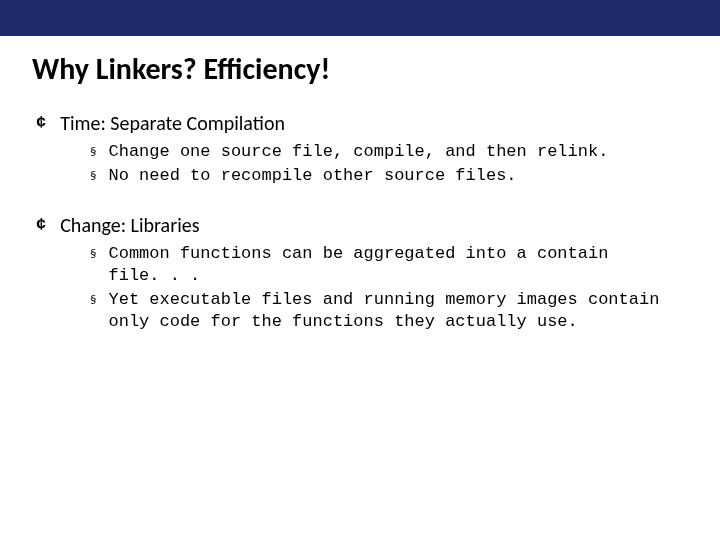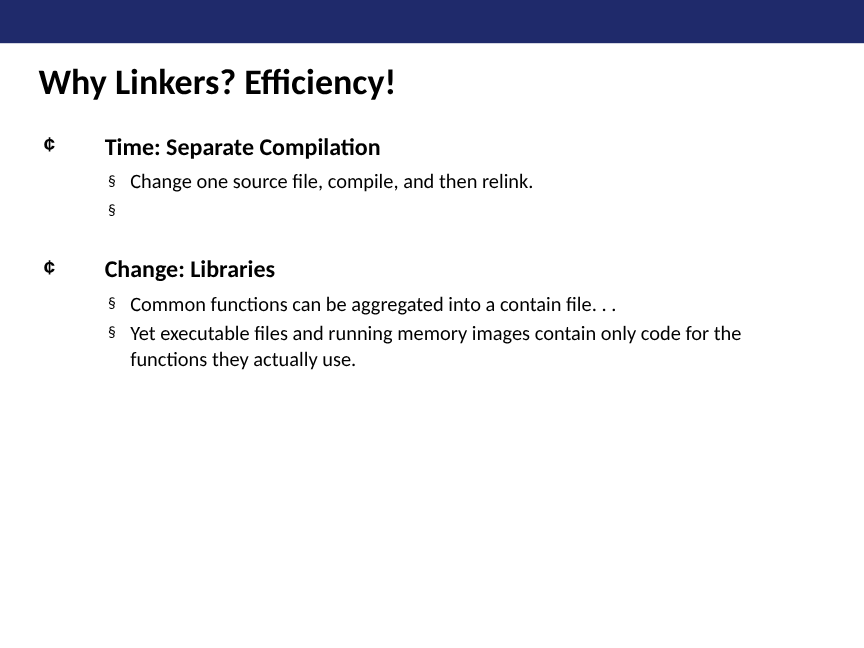--- a/index.html
+++ b/index.html
@@ -32,42 +32,42 @@
   }
   .level1 .bullet {
     font-size: 17px;
     line-height: 24px;
     margin-right: 14px;
     font-family: "Courier New", monospace;
     font-weight: bold;
   }
   .level1 .text {
     font-size: 20px;
-    font-weight: 700;
+    font-weight: 400;
     line-height: 24px;
-    margin-left: 27px;
   }
   .level2-group {
     padding-left: 58px;
     margin-bottom: 26px;
   }
   .level2 {
     display: flex;
     align-items: flex-start;
     margin-bottom: 2px;
   }
   .level2 .bullet {
     font-size: 13px;
     line-height: 22px;
     margin-right: 12px;
   }
   .level2 .text {
     font-size: 17px;
     line-height: 22px;
     max-width: 560px;
+    font-family: Liberation Mono, monospace;
   }
 </style>
 </head>
 <body>
 
 <div class="top-bar"></div>
 
 <div class="content">
   <div class="title">Why Linkers? Efficiency!</div>
 
@@ -75,20 +75,21 @@
     <span class="bullet">¢</span>
     <span class="text">Time: Separate Compilation</span>
   </div>
   <div class="level2-group">
     <div class="level2">
       <span class="bullet">§</span>
       <span class="text">Change one source file, compile, and then relink.</span>
     </div>
     <div class="level2">
       <span class="bullet">§</span>
+      <span class="text">No need to recompile other source files.</span>
     </div>
   </div>
 
   <div class="level1">
     <span class="bullet">¢</span>
     <span class="text">Change: Libraries</span>
   </div>
   <div class="level2-group">
     <div class="level2">
       <span class="bullet">§</span>

